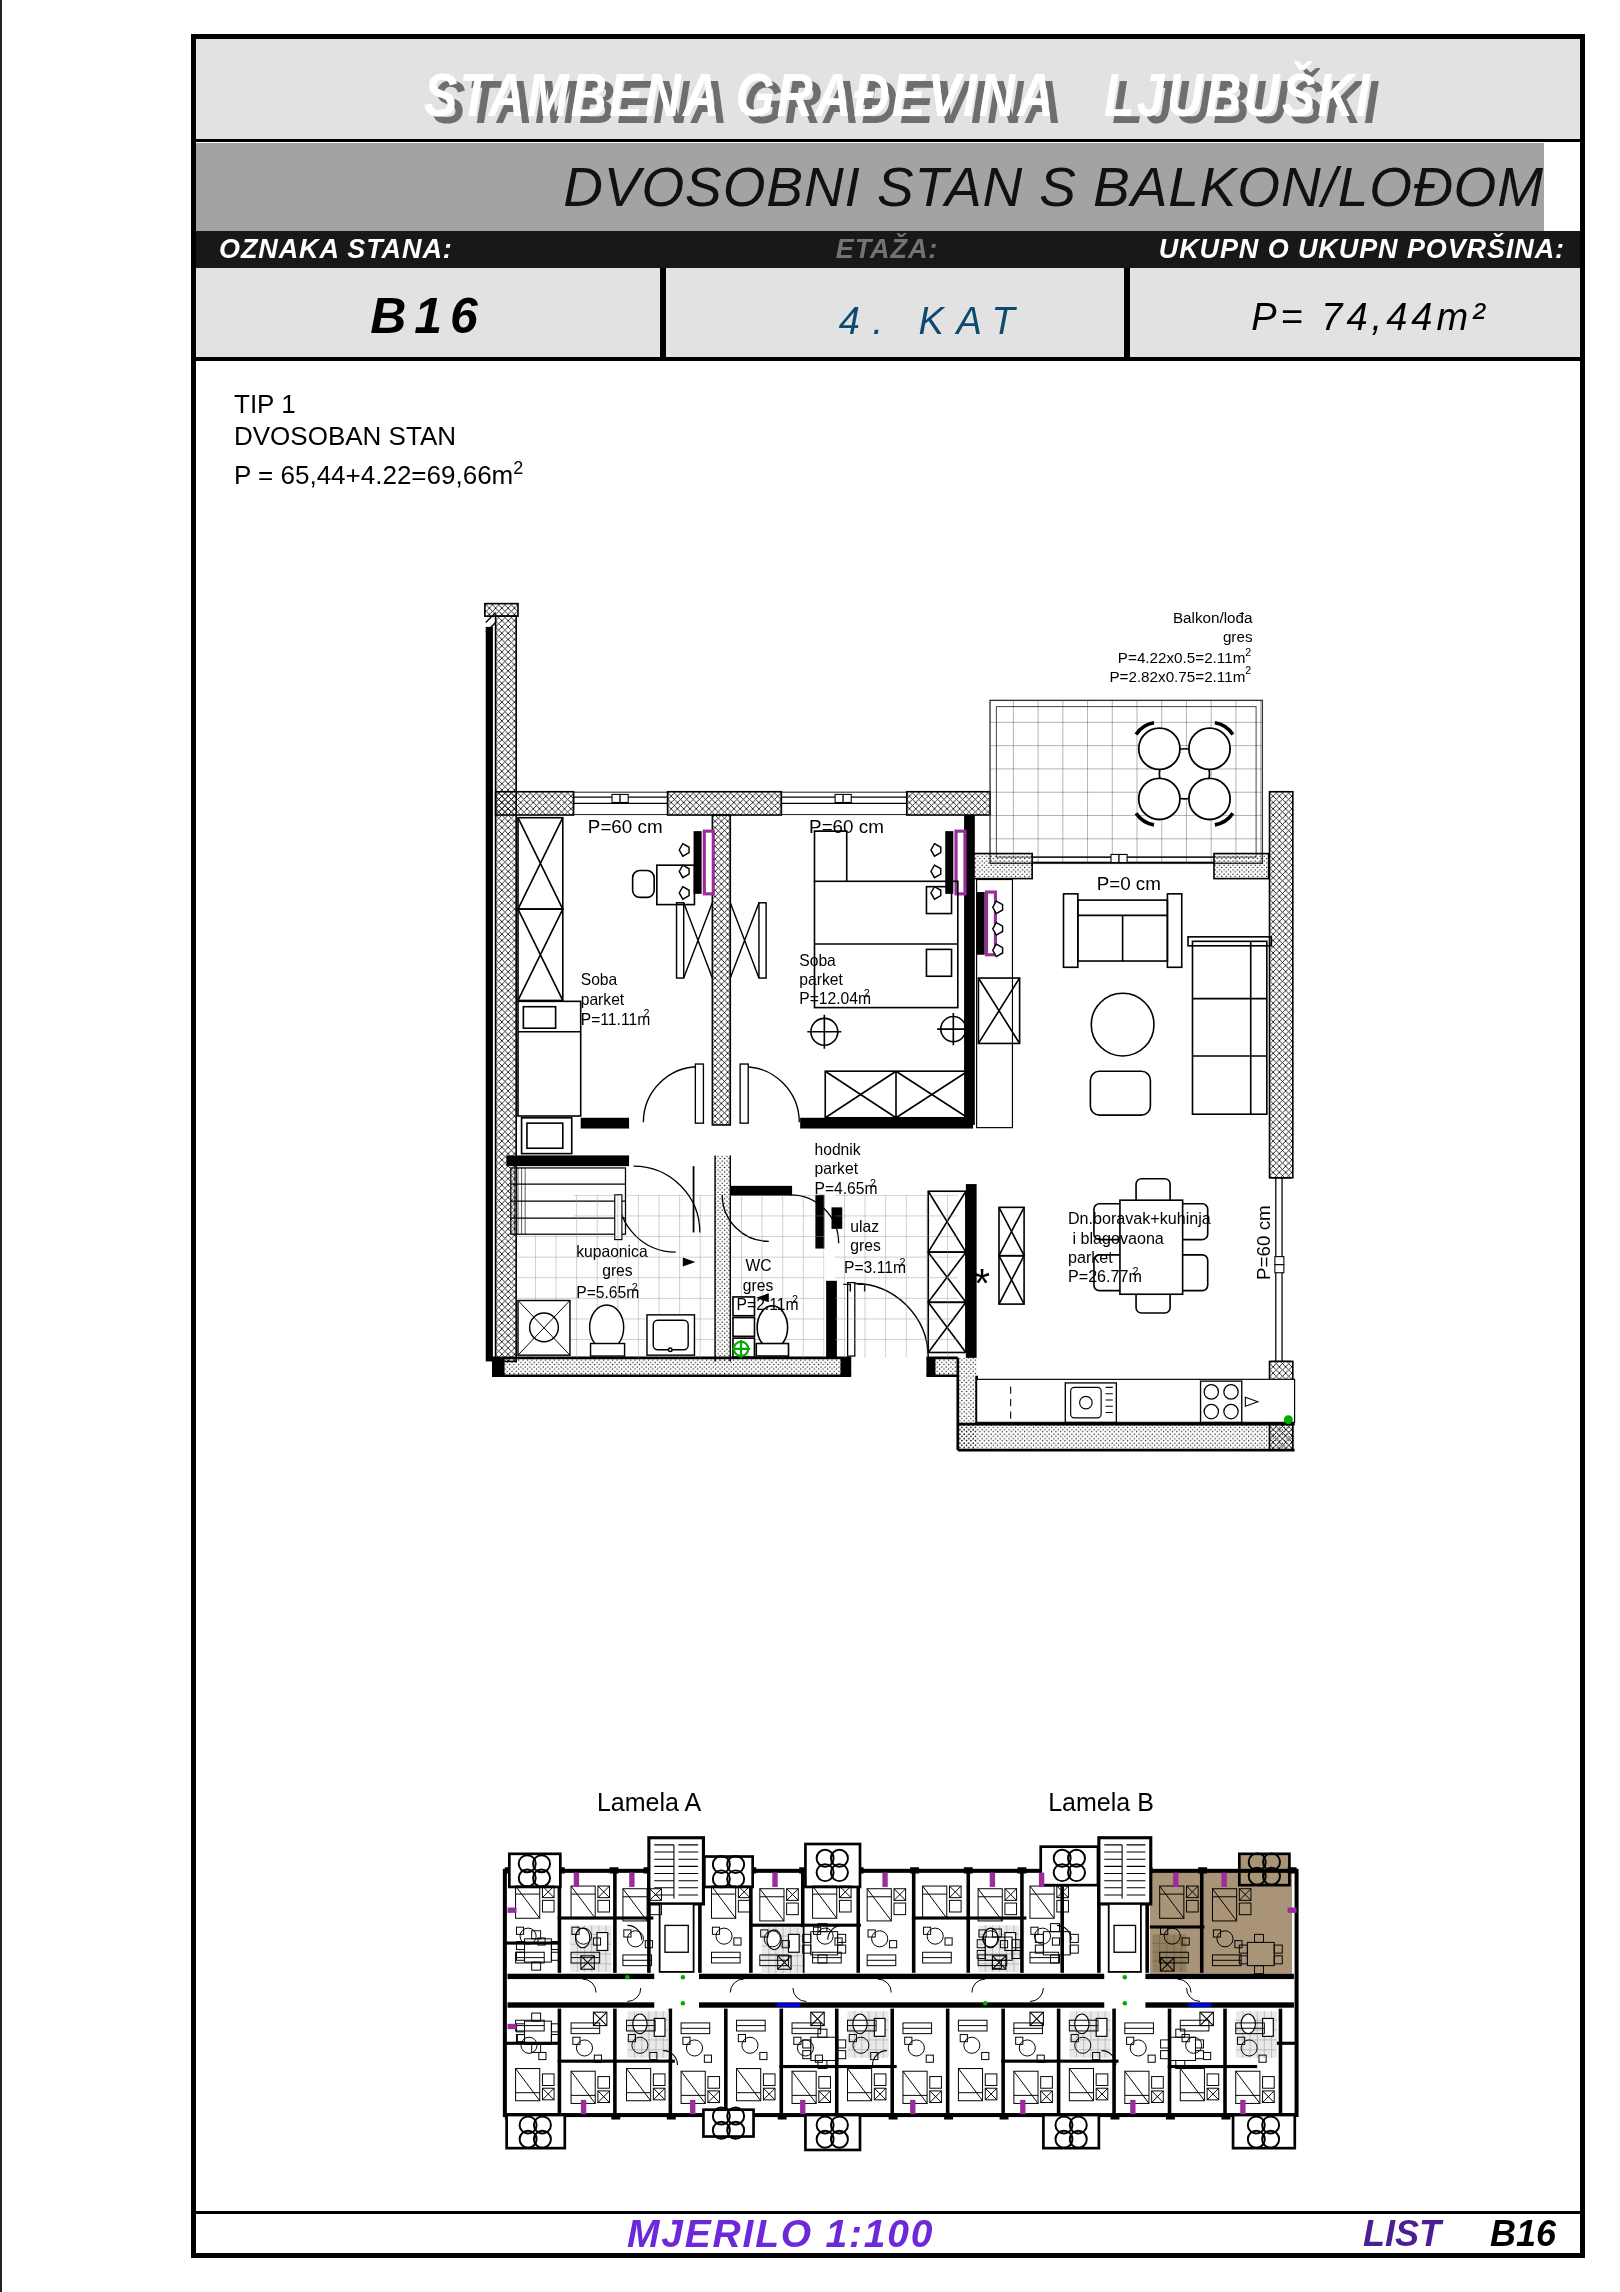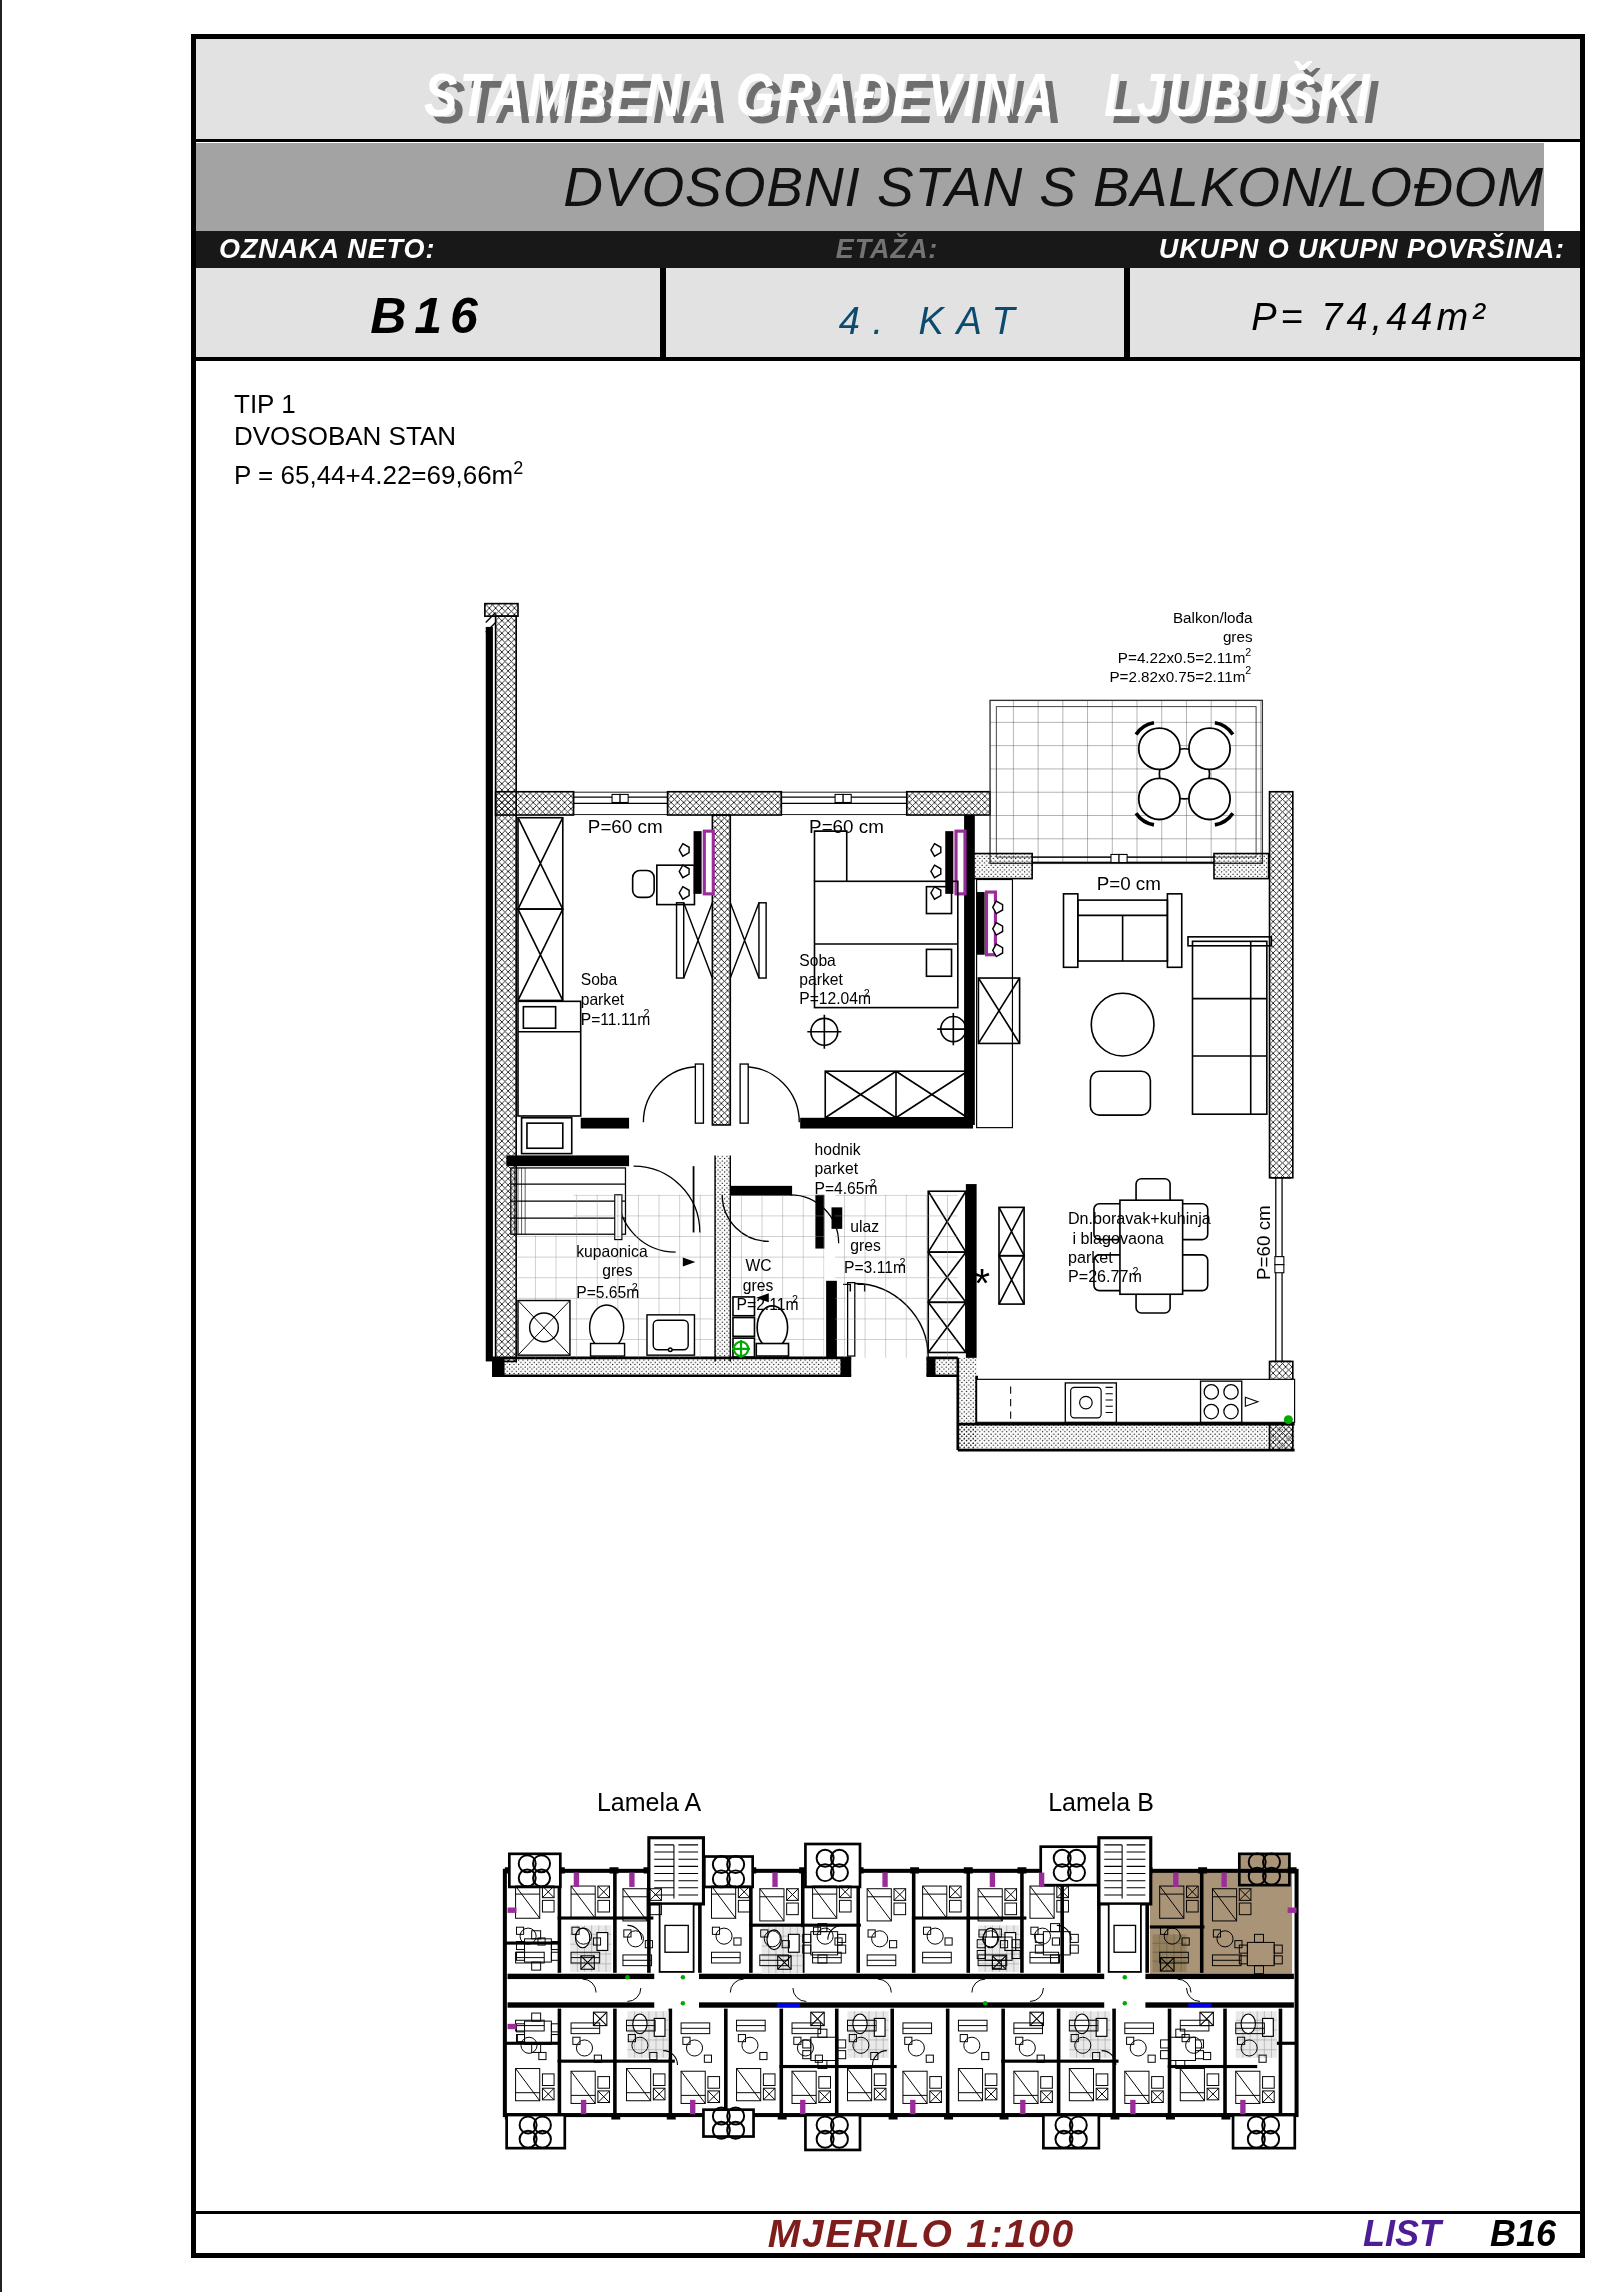--- a/index.html
+++ b/index.html
@@ -13,21 +13,21 @@
   <div class="abs" style="left:0;top:0;width:1.8px;height:2293px;background:#222;"></div>
 
   <div class="abs" style="left:191px;top:34px;width:1384px;height:2214px;border:5.4px solid #000;"></div>
 
   <div class="abs" style="left:196px;top:39px;width:1384px;height:100px;background:#e2e2e2;border-bottom:3.6px solid #000;"></div>
   <div class="abs" style="left:424px;top:55px;height:81px;font:bold italic 61px/81px 'Liberation Sans',sans-serif;color:#fff;text-shadow:9.9px 7.2px 0 #6e6e6e;letter-spacing:2.7px;white-space:nowrap;transform:scaleX(0.82);transform-origin:0 0;">STAMBENA GRAĐEVINA&nbsp;&nbsp;&nbsp;LJUBUŠKI</div>
 
   <div class="abs" style="left:196px;top:143px;width:1348px;height:88px;background:#a3a3a3;text-align:right;font:italic 55px/88px 'Liberation Sans',sans-serif;color:#111;letter-spacing:0.9px;white-space:nowrap;">DVOSOBNI STAN S BALKON/LOĐOM</div>
 
   <div class="abs" style="left:196px;top:231px;width:1384px;height:37px;background:#181818;"></div>
-  <div class="abs" style="left:219px;top:231px;height:37px;font:bold italic 27px/37px 'Liberation Sans',sans-serif;color:#fff;letter-spacing:0.9px;">OZNAKA NETO:</div>
+  <div class="abs" style="left:219px;top:231px;height:37px;font:bold italic 27px/37px 'Liberation Sans',sans-serif;color:#fff;letter-spacing:0.9px;">OZNAKA STANA:</div>
   <div class="abs" style="left:655px;top:231px;width:464px;height:37px;text-align:center;font:bold italic 27px/37px 'Liberation Sans',sans-serif;color:#737373;letter-spacing:0.9px;">ETAŽA:</div>
   <div class="abs" style="left:196px;top:231px;width:1369px;height:37px;text-align:right;font:bold italic 27px/37px 'Liberation Sans',sans-serif;color:#fff;letter-spacing:0.9px;">UKUPN O  UKUPN POVRŠINA:</div>
 
   <div class="abs" style="left:196px;top:268px;width:1384px;height:89px;background:#e2e2e2;border-bottom:4.5px solid #000;"></div>
   <div class="abs" style="left:660px;top:268px;width:6.3px;height:89px;background:#000;"></div>
   <div class="abs" style="left:1124px;top:268px;width:6.3px;height:89px;background:#000;"></div>
   <div class="abs" style="left:196px;top:272px;width:464px;height:89px;text-align:center;font:bold italic 50px/89px 'Liberation Sans',sans-serif;color:#000;letter-spacing:8px;">B16</div>
   <div class="abs" style="left:704px;top:277px;width:458px;height:89px;text-align:center;font:italic 38px/89px 'Liberation Sans',sans-serif;color:#0c4a6e;letter-spacing:12.5px;">4. KAT</div>
   <div class="abs" style="left:1130px;top:273px;width:480px;height:89px;text-align:center;font:italic 38px/89px 'Liberation Sans',sans-serif;color:#000;letter-spacing:4px;">P= 74,44m²</div>
 
@@ -641,16 +641,16 @@
       <path d="M1100,2210 a15,15 0 0 0 -15,15"></path>
       <path d="M1315,2210 a15,15 0 0 1 15,15"></path>
       <path d="M700,2235 a15,15 0 0 0 15,-15"></path>
       <path d="M900,2235 a15,15 0 0 1 -15,-15"></path>
       <path d="M1150,2235 a15,15 0 0 0 15,-15"></path>
       <path d="M1340,2235 a15,15 0 0 1 -15,-15"></path>
     </g>
   </svg>
 
   <div class="abs" style="left:196px;top:2211px;width:1384px;height:2.7px;background:#000;"></div>
-  <div class="abs" style="left:627px;top:2214px;width:448px;height:40px;text-align:right;font:bold italic 39px/40px 'Liberation Sans',sans-serif;color:#7f1d1d;letter-spacing:1.8px;">MJERILO  1:100</div>
+  <div class="abs" style="left:627px;top:2214px;width:448px;height:40px;text-align:left;font:bold italic 39px/40px 'Liberation Sans',sans-serif;color:#6d28d9;letter-spacing:1.8px;">MJERILO  1:100</div>
   <div class="abs" style="left:1363px;top:2214px;height:40px;font:bold italic 36px/40px 'Liberation Sans',sans-serif;color:#4c1d95;">LIST</div>
   <div class="abs" style="left:1490px;top:2214px;height:40px;font:bold italic 36px/40px 'Liberation Sans',sans-serif;color:#000;">B16</div>
 
 
 </body></html>

